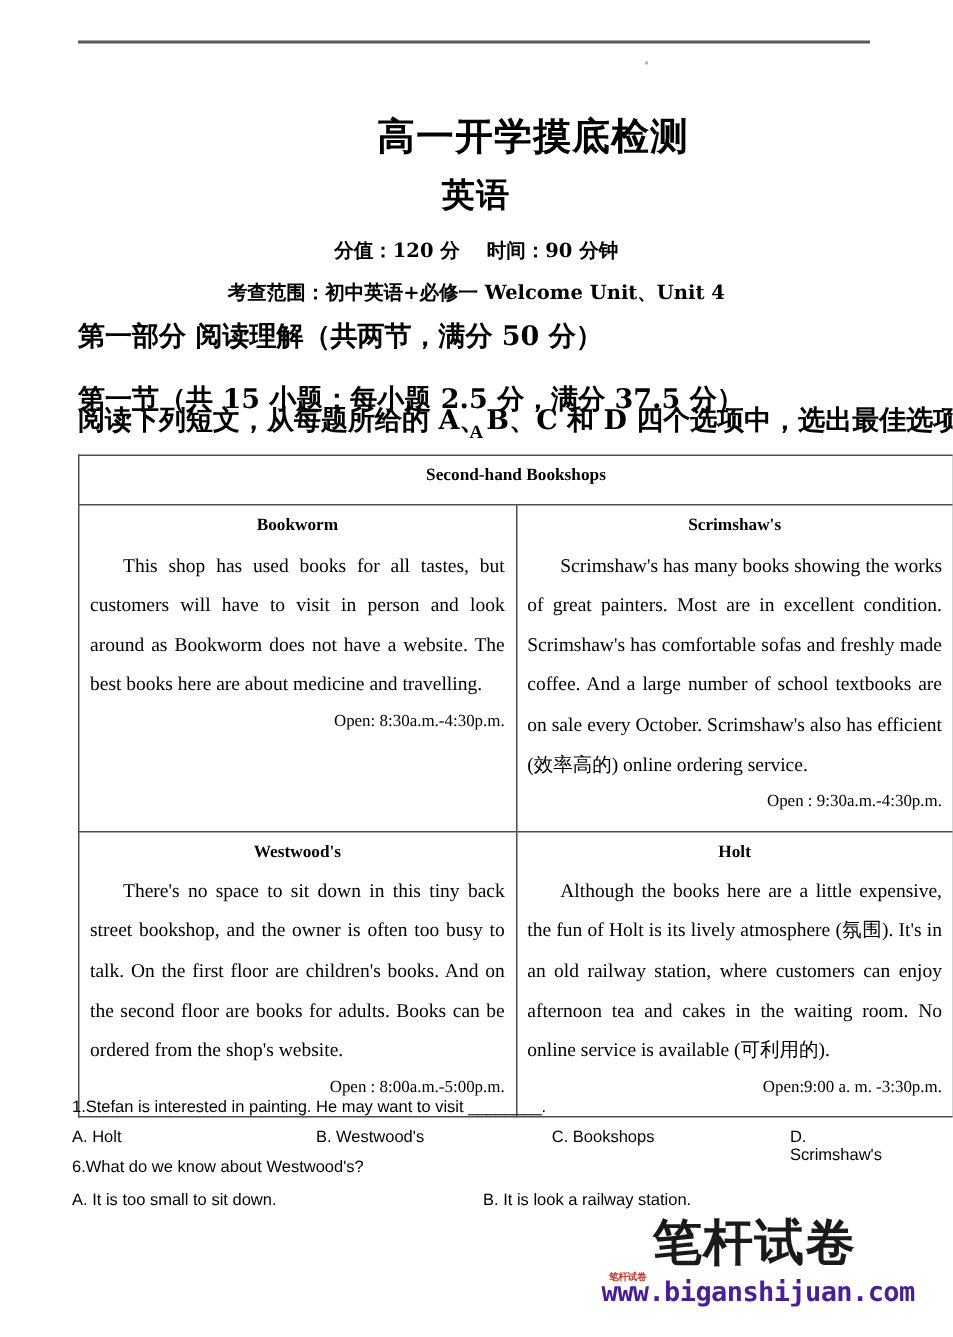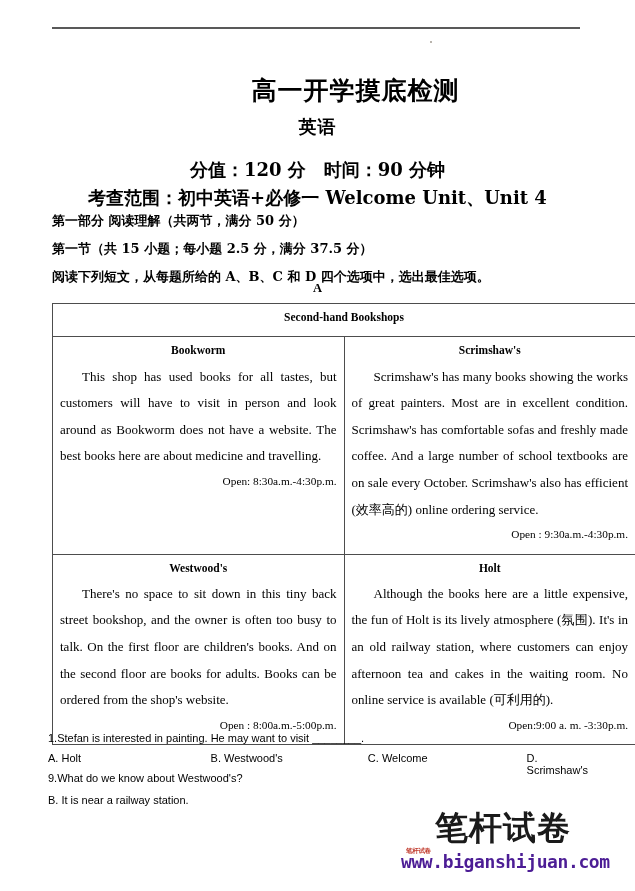--- a/index.html
+++ b/index.html
@@ -54,48 +54,48 @@
     letter-spacing: 1px;
     padding-left: 38px;
   }
   .doc-subtitle {
     position: absolute;
     left: 0;
     top: 115px;
     width: 635px;
     text-align: center;
     font-family: "DejaVu Serif", "Liberation Serif", serif;
-    font-size: 18px;
+    font-size: 22px;
     font-weight: bold;
     letter-spacing: 1px;
   }
   .meta-line {
     position: absolute;
     left: 0;
     width: 635px;
     text-align: center;
     font-family: "DejaVu Serif", "Liberation Serif", serif;
-    font-size: 18px;
+    font-size: 13px;
     font-weight: bold;
   }
   .meta-line.score { top: 158px; }
   .meta-line.scope { top: 186px; }
   .meta-gap { display: inline-block; width: 18px; }
 
   
   .instr {
     position: absolute;
     left: 52px;
     font-family: "DejaVu Serif", "Liberation Serif", serif;
-    font-size: 13px;
+    font-size: 18px;
     font-weight: bold;
     white-space: nowrap;
   }
   .instr.l1 { top: 212px; }
-  .instr.l2 { top: 240px; text-align: right; }
+  .instr.l2 { top: 254px; text-align: right; }
   .instr.l3 { top: 268px; }
 
   .section-letter {
     position: absolute;
     left: 0;
     top: 281px;
     width: 635px;
     text-align: center;
     font-family: "Liberation Serif", serif;
     font-size: 12.5px;
@@ -273,31 +273,32 @@
     </tbody>
   </table>
 
   <div class="q-block q1-stem">
     <p class="q-line">1.Stefan is interested in painting. He may want to visit ________.</p>
   </div>
   <div class="q-block q1-opts">
     <div class="opt-row">
       <span class="opt-a">A. Holt</span>
       <span class="opt-b">B. Westwood's</span>
-      <span class="opt-c">C. Welcome</span>
+      <span class="opt-c">C. Bookshops</span>
       <span class="opt-d">D. Scrimshaw's</span>
     </div>
   </div>
 
   <div class="q-block q2-stem">
-    <p class="q-line">9.What do we know about Westwood's?</p>
+    <p class="q-line">6.What do we know about Westwood's?</p>
   </div>
   <div class="q-block q2-opts">
     <div class="opt-row">
-      <span class="opt2-b">B. It is near a railway station.</span>
+      <span class="opt2-a">A. It is too small to sit down.</span>
+      <span class="opt2-b">B. It is look a railway station.</span>
     </div>
   </div>
 
   <div class="watermark">
     <div class="wm-cn">笔杆试卷</div>
     <div class="wm-badge">笔杆试卷</div>
     <div class="wm-url">www.biganshijuan.com</div>
   </div>
 
 </div>

